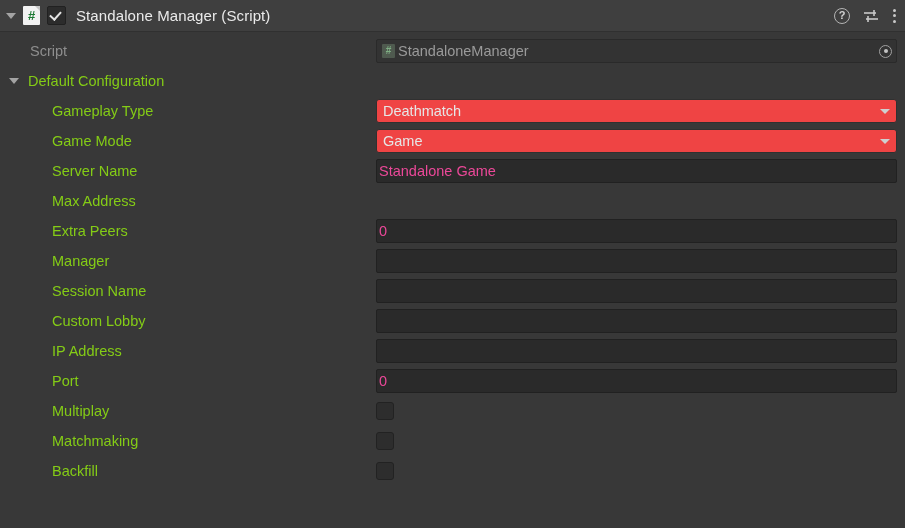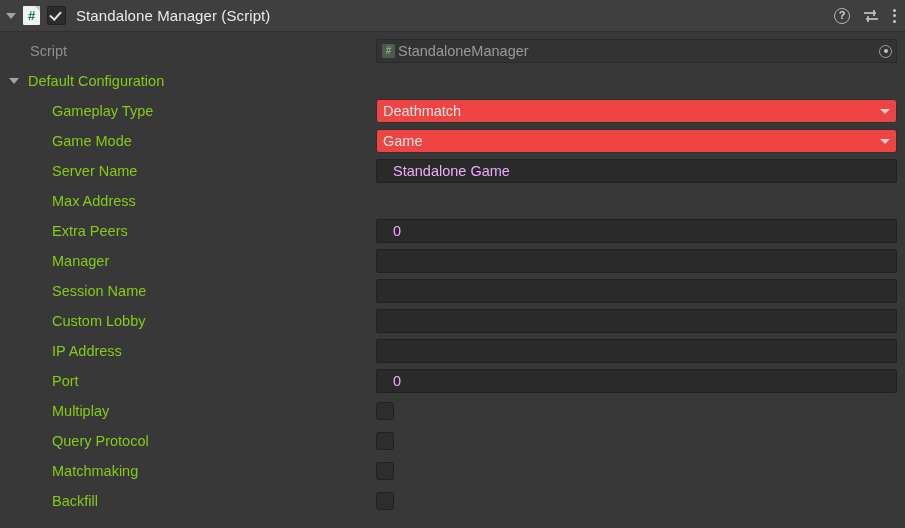--- a/index.html
+++ b/index.html
@@ -155,23 +155,23 @@
   }
 
   
   .f-text {
     height: 22px;
     background: #2a2a2a;
     border: 1px solid #212121;
     border-radius: 2px;
     display: flex;
     align-items: center;
-    padding: 0 16px;
+    padding: 0 2px;
     font-size: 14.5px;
-    color: #f0abfc;
+    color: #ec4899;
   }
   .f-object {
     height: 22px;
     background: #333333;
     border: 1px solid #2a2a2a;
     border-radius: 2px;
     display: flex;
     align-items: center;
     padding: 0 4px 0 5px;
     font-size: 14.5px;
@@ -360,26 +360,20 @@
       </div>
     </div>
 
     <div class="row">
       <div class="row-label">Multiplay</div>
       <div class="field">
         <div class="f-checkbox"></div>
       </div>
     </div>
 
-    <div class="row">
-      <div class="row-label">Query Protocol</div>
-      <div class="field">
-        <div class="f-checkbox"></div>
-      </div>
-    </div>
 
     <div class="row">
       <div class="row-label">Matchmaking</div>
       <div class="field">
         <div class="f-checkbox"></div>
       </div>
     </div>
 
     <div class="row">
       <div class="row-label">Backfill</div>

